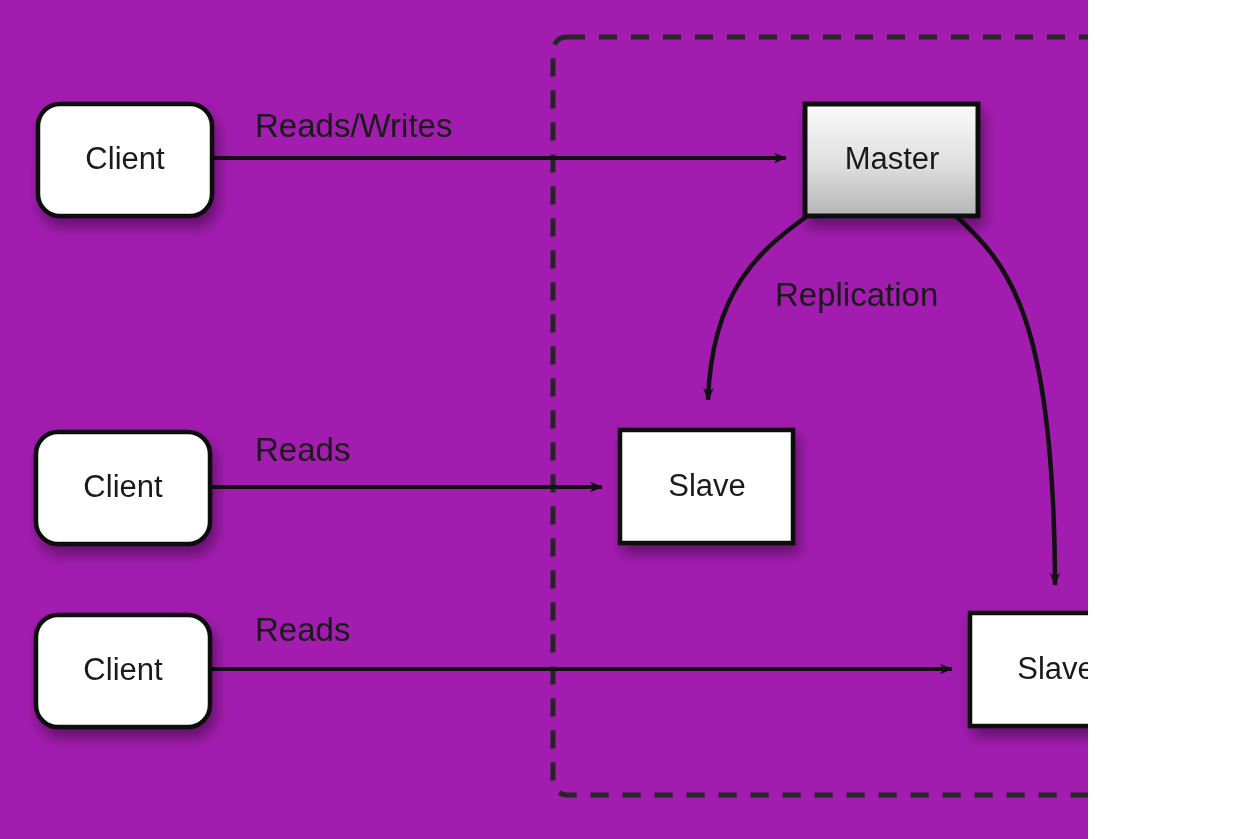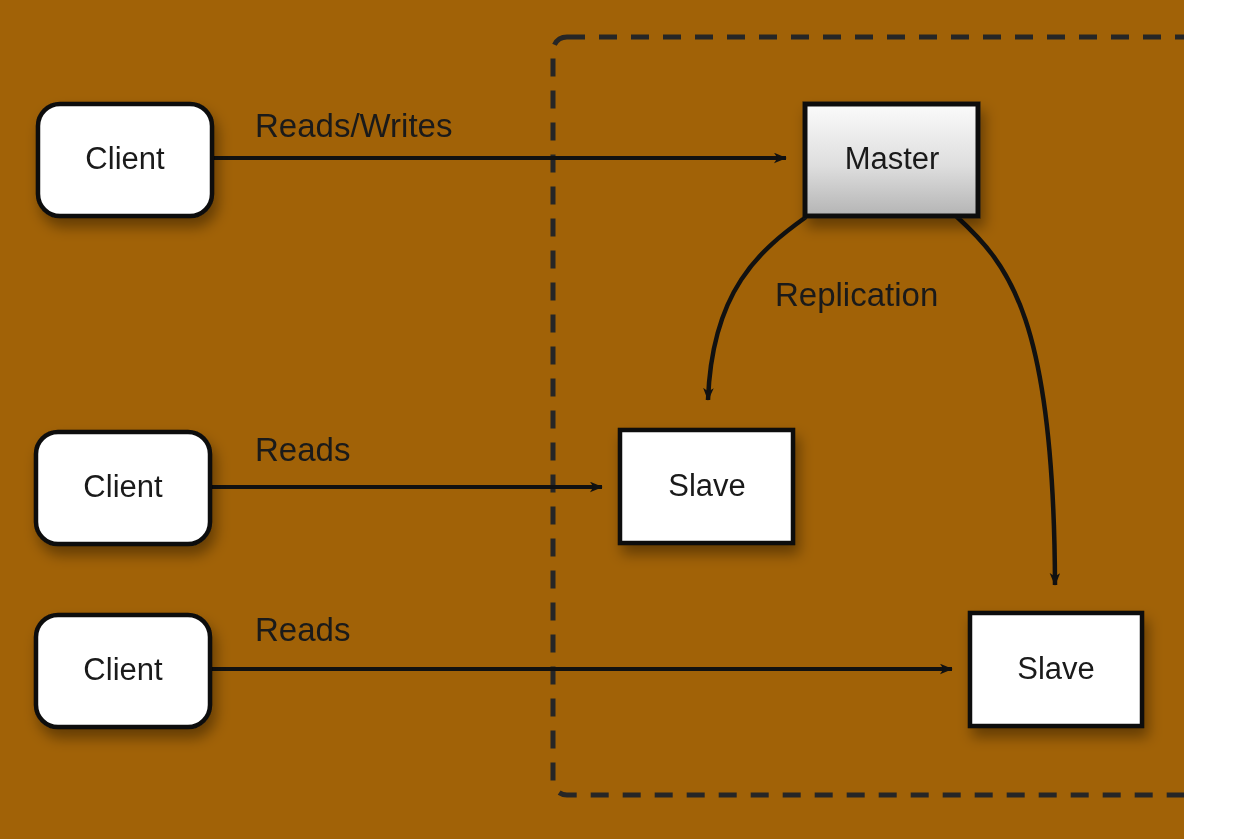--- a/index.html
+++ b/index.html
@@ -5,23 +5,23 @@
   html, body {
     margin: 0;
     padding: 0;
     background: #ffffff;
   }
   body {
     font-family: "Liberation Sans", sans-serif;
   }
   #canvas {
     position: relative;
-    width: 1184px;
+    width: 1088px;
     height: 839px;
-    background: #a16207;
+    background: #a21caf;
     overflow: hidden;
   }
   #diagram-svg {
     position: absolute;
     left: 0;
     top: 0;
     width: 1246px;
     height: 839px;
   }
   .node-label {

